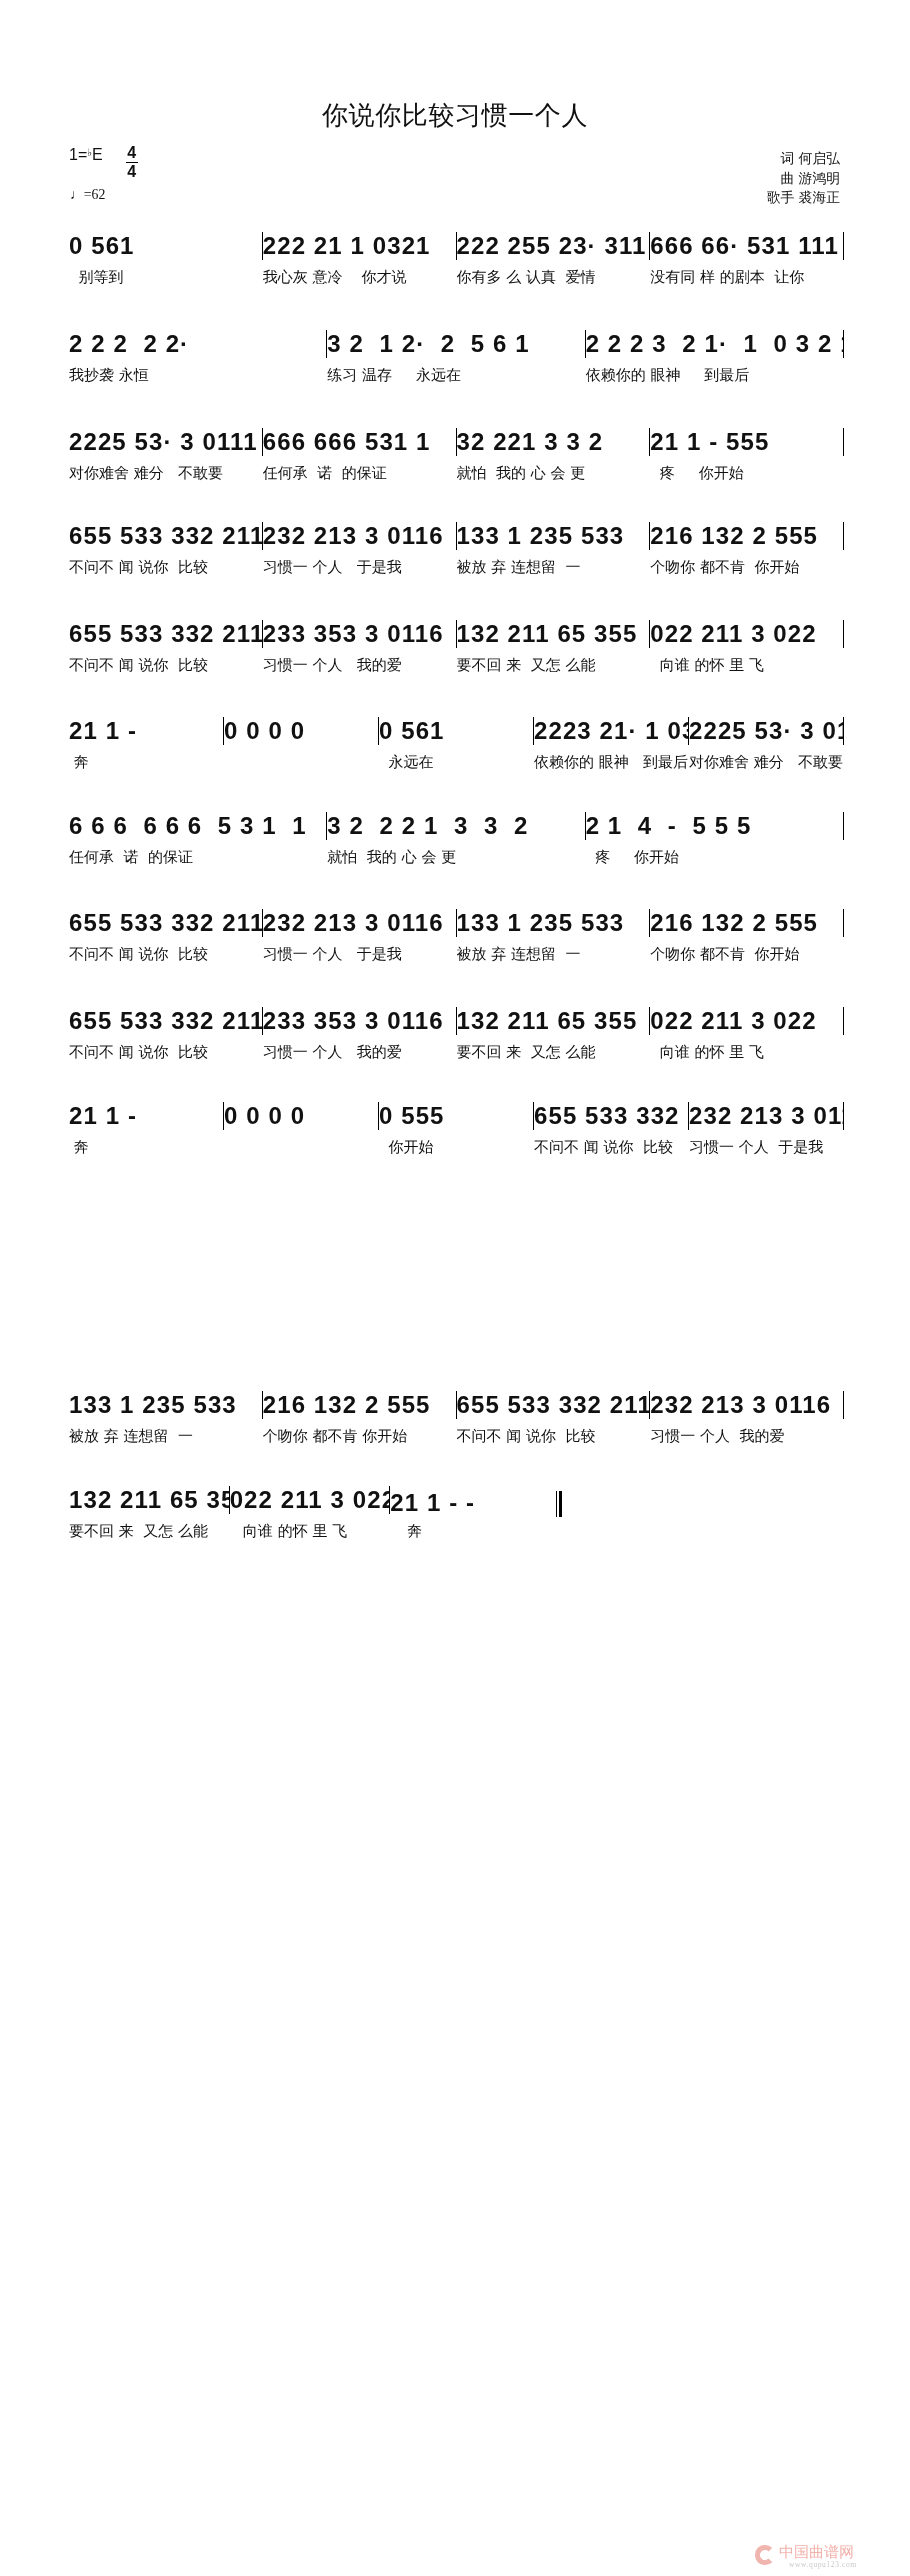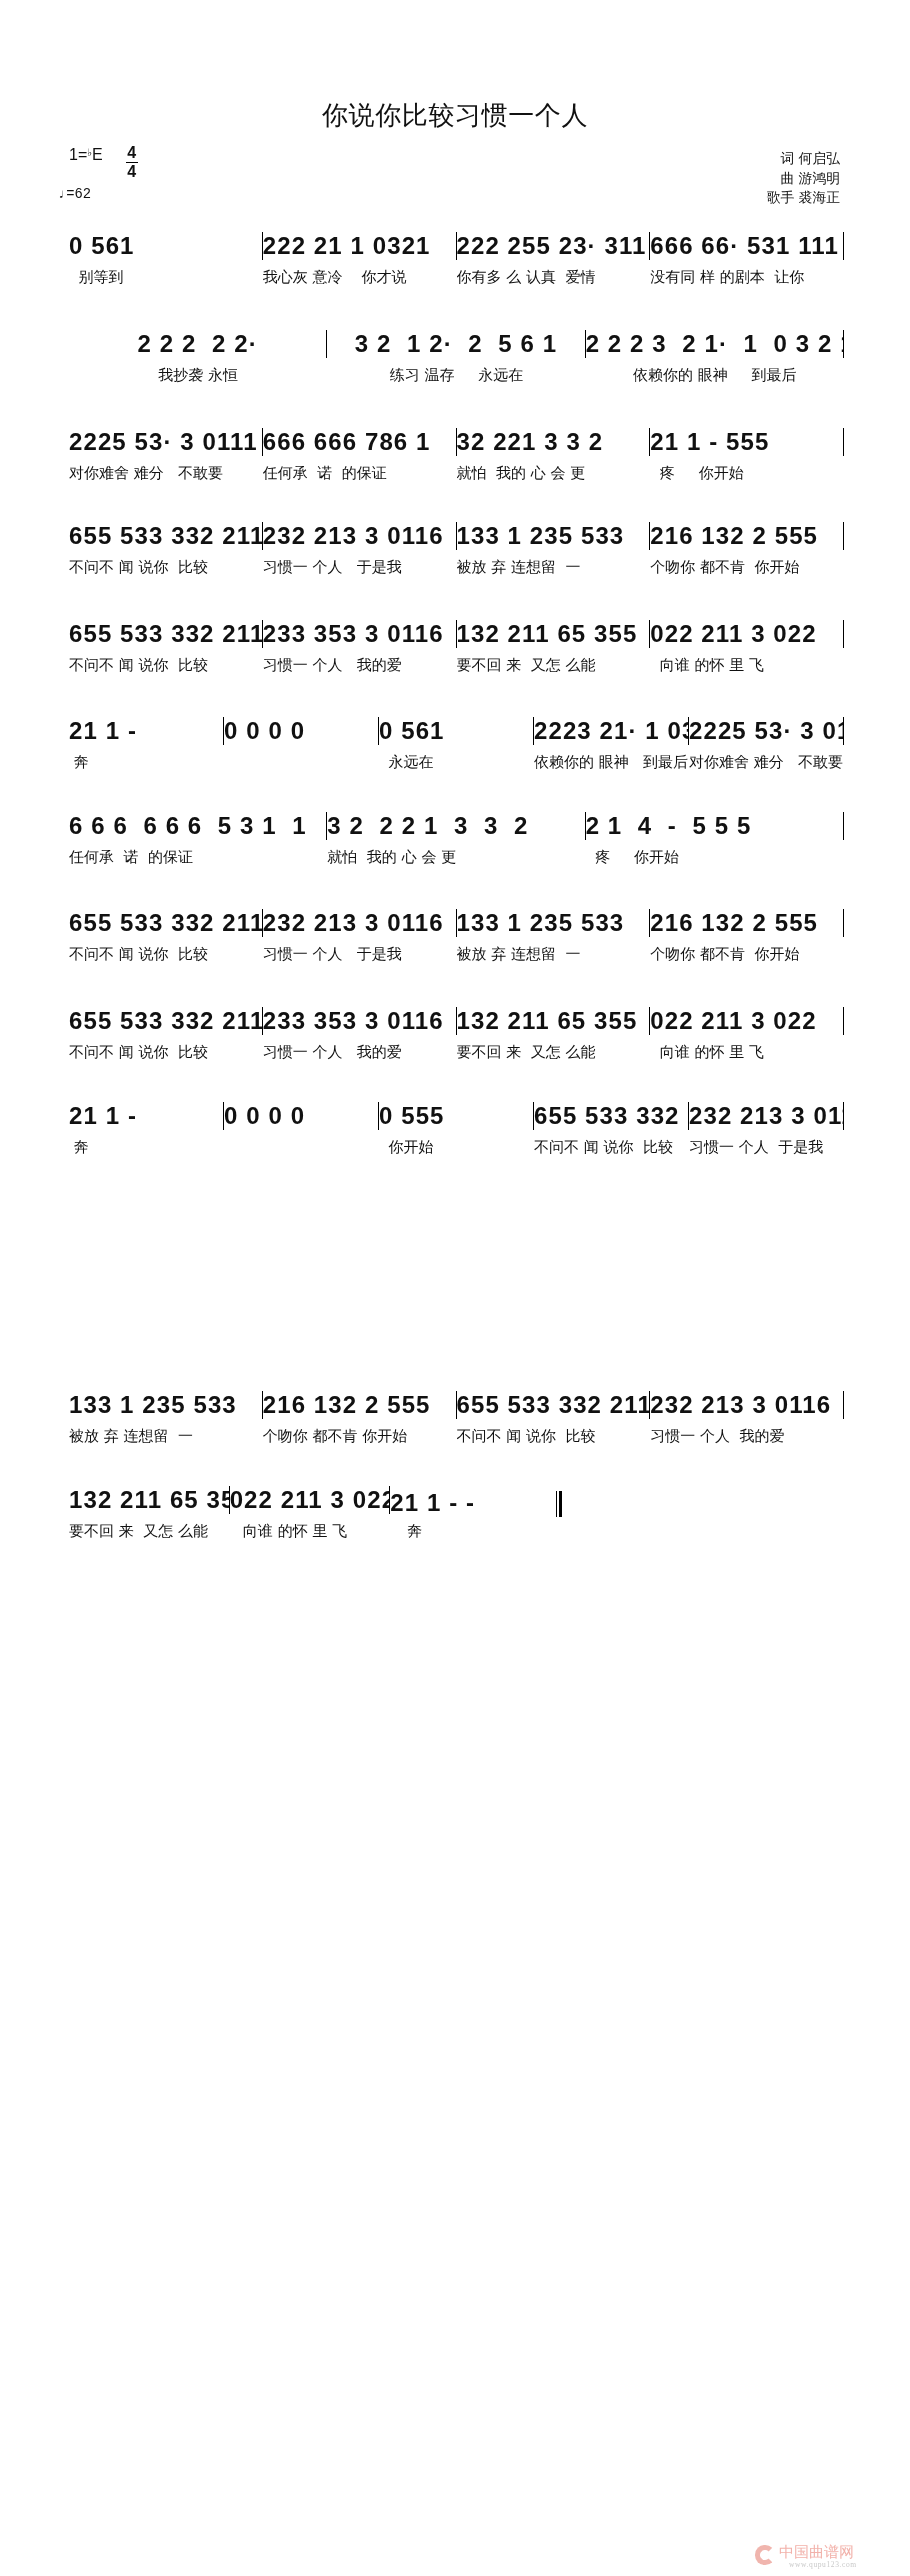--- a/index.html
+++ b/index.html
@@ -5,21 +5,21 @@
   html, body { margin:0; padding:0; background:#ffffff; }
   body { width:910px; height:2576px; position:relative; overflow:hidden;
          font-family:"DejaVu Sans", "Liberation Sans", sans-serif; color:#111; }
   .title { position:absolute; top:98px; left:0; width:910px; text-align:center;
            font-size:26px; letter-spacing:0.6px; font-weight:400; }
   .key { position:absolute; top:146px; left:69px; font-size:16px; font-family:"Liberation Sans", sans-serif; }
   .key .flat { font-size:10.3px; vertical-align:top; }
   .timesig { position:absolute; top:145px; left:126px; width:11.5px; text-align:center;
              font-weight:bold; font-size:16px; line-height:16px; font-family:"Liberation Sans", sans-serif; }
   .timesig .bar { border-top:1.7px solid #000; margin:1.1px 0; }
-  .tempo { position:absolute; top:187px; left:58px; font-size:13.8px; font-family:Liberation Mono, monospace; }
+  .tempo { position:absolute; top:187px; left:70px; font-size:13.8px; font-family:Liberation Serif, serif; }
   .credits { position:absolute; top:149px; right:70px; text-align:right; font-size:13.8px; line-height:19.5px; }
   .row { position:absolute; left:69px; width:775px; height:75px; }
   .notes { position:absolute; top:0; left:0; right:0; height:34px; display:flex; align-items:flex-end; white-space:pre;
            font-family:"Liberation Sans", sans-serif; font-weight:bold; font-size:24px; letter-spacing:1.1px; }
   .lyrics { position:absolute; top:39px; left:0; right:0; display:flex; white-space:pre;
             font-size:15px; }
   .seg { flex:1 1 0; overflow:hidden; }
   .seg.bar-end { border-right:1.7px solid #000; height:27.5px; margin-bottom:3.4px; }
   .watermark { position:absolute; right:29px; top:2543px; width:126px; height:27.5px; }
   .wm-logo { position:absolute; left:0; top:2.3px; width:19.5px; height:19.5px; border-radius:50%;
@@ -47,26 +47,26 @@
   <div>词 何启弘</div>
   <div>曲 游鸿明</div>
   <div>歌手 裘海正</div>
 </div>
 
 <div id="score">
     <div class="row" style="top: 229px;">
       <div class="notes"><div class="seg bar-end">0 561</div><div class="seg bar-end">222 21 1 0321</div><div class="seg bar-end">222 255 23· 311</div><div class="seg bar-end">666 66· 531 111</div></div>
       <div class="lyrics"><div class="seg">  别等到</div><div class="seg">我心灰 意冷    你才说</div><div class="seg">你有多 么 认真  爱情</div><div class="seg">没有同 样 的剧本  让你</div></div>
     </div>
-    <div class="row" style="top: 327px; text-align: center;">
+    <div class="row" style="top: 327px;">
       <div class="notes"><div class="seg bar-end">2 2 2  2 2·</div><div class="seg bar-end">3 2  1 2·  2  5 6 1</div><div class="seg bar-end">2 2 2 3  2 1·  1  0 3 2 1</div></div>
       <div class="lyrics"><div class="seg">我抄袭 永恒</div><div class="seg">练习 温存     永远在</div><div class="seg">依赖你的 眼神     到最后</div></div>
     </div>
     <div class="row" style="top: 425px;">
-      <div class="notes"><div class="seg bar-end">2225 53· 3 0111</div><div class="seg bar-end">666 666 786 1</div><div class="seg bar-end">32 221 3 3 2</div><div class="seg bar-end">21 1 - 555</div></div>
+      <div class="notes"><div class="seg bar-end">2225 53· 3 0111</div><div class="seg bar-end">666 666 531 1</div><div class="seg bar-end">32 221 3 3 2</div><div class="seg bar-end">21 1 - 555</div></div>
       <div class="lyrics"><div class="seg">对你难舍 难分   不敢要</div><div class="seg">任何承  诺  的保证</div><div class="seg">就怕  我的 心 会 更</div><div class="seg">  疼     你开始</div></div>
     </div>
     <div class="row" style="top: 519px;">
       <div class="notes"><div class="seg bar-end">655 533 332 211</div><div class="seg bar-end">232 213 3 0116</div><div class="seg bar-end">133 1 235 533</div><div class="seg bar-end">216 132 2 555</div></div>
       <div class="lyrics"><div class="seg">不问不 闻 说你  比较</div><div class="seg">习惯一 个人   于是我</div><div class="seg">被放 弃 连想留  一</div><div class="seg">个吻你 都不肯  你开始</div></div>
     </div>
     <div class="row" style="top: 617px;">
       <div class="notes"><div class="seg bar-end">655 533 332 211</div><div class="seg bar-end">233 353 3 0116</div><div class="seg bar-end">132 211 65 355</div><div class="seg bar-end">022 211 3 022</div></div>
       <div class="lyrics"><div class="seg">不问不 闻 说你  比较</div><div class="seg">习惯一 个人   我的爱</div><div class="seg">要不回 来  又怎 么能</div><div class="seg">  向谁 的怀 里 飞</div></div>
     </div>

